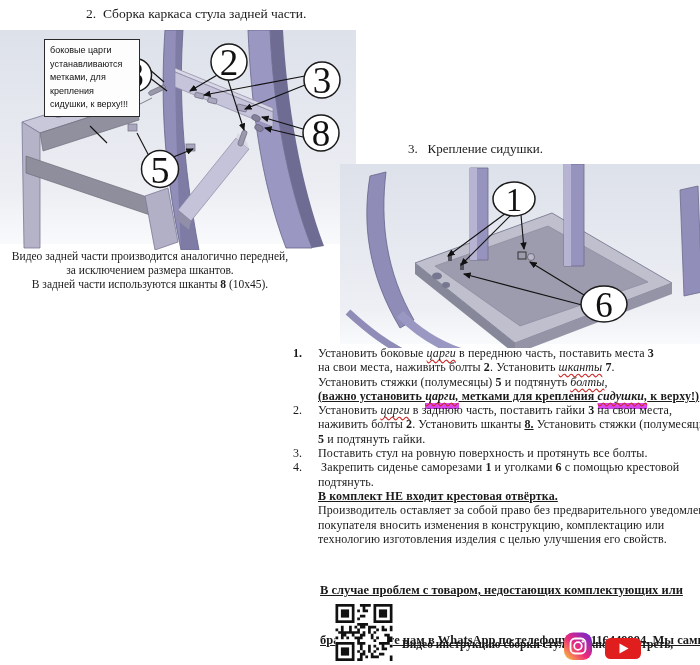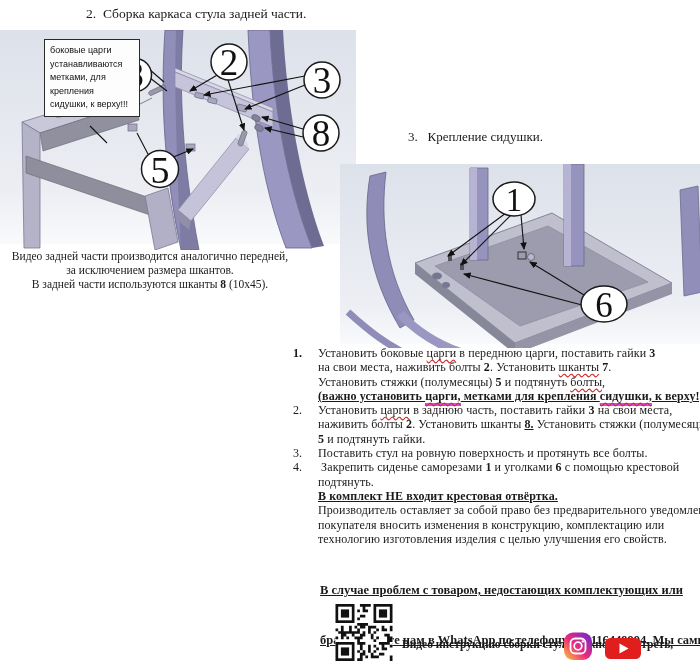--- a/index.html
+++ b/index.html
@@ -1,34 +1,34 @@
 <!DOCTYPE html>
 <html><head>
 <meta charset="utf-8">
 <style>
   html,body{margin:0;padding:0;}
   .page{position:relative;width:700px;height:665px;background:#ffffff;overflow:hidden;
         font-family:"Liberation Serif",serif;color:#1a1a1a;border-radius:19px;}
   .abs{position:absolute;}
   .title1{left:86px;top:6px;font-size:13.5px;white-space:pre;}
-  .title3{left:408px;top:129px;font-size:13px;white-space:pre;}
+  .title3{left:408px;top:141px;font-size:13px;white-space:pre;}
   .diagram{overflow:hidden;}
   .note-box{left:8px;top:9px;width:84px;border:1px solid #2a2a2a;background:#fdfdfe;
             font-family:"Liberation Sans",sans-serif;font-size:9px;line-height:1.5;
             padding:4px 5px;color:#111;margin-left:36px;}
   .rear-note{left:0;top:249px;width:300px;text-align:center;font-size:11.5px;line-height:14px;}
   .steps{left:293px;top:346px;width:412px;font-size:12px;line-height:14.3px;letter-spacing:0.1px;}
   .step{display:flex;}
   .step .num{width:25px;flex:0 0 25px;}
   .step:first-child .num{font-weight:bold;}
   .line{white-space:pre;}
   .seg-b{font-weight:bold;}
   .seg-u{text-decoration:underline;margin-top:12px;}
-  .seg-w{text-decoration-line:underline;text-decoration-style:wavy;text-decoration-color:#cc2b2b;text-underline-offset:2px;}
-  .seg-u.seg-w{border-bottom:3px solid #d946ef;}
+  .seg-w{text-decoration-line:underline;text-decoration-style:wavy;text-decoration-color:#cc2b2b;text-underline-offset:2px;font-style:italic;}
+  .seg-u.seg-w{border-bottom:6px solid #d946ef;}
   .contact{left:320px;top:549px;width:400px;font-size:12.5px;font-weight:bold;line-height:16.5px;white-space:pre;}
   .contact .cline{text-decoration:underline;}
   .video-text{left:402px;top:606px;font-size:11.5px;font-weight:bold;line-height:15.5px;white-space:pre;}
   .qr{left:335px;top:604px;width:58px;height:57px;}
   .ig{left:563px;top:632px;width:30px;height:29px;}
   .yt{left:605px;top:638px;width:36px;height:21px;}
   svg{display:block;}
   .callout-num{font-family:"Liberation Serif",serif;fill:#111;text-anchor:middle;}
 </style>
 </head>
@@ -189,21 +189,21 @@
         <ellipse cx="264" cy="140" rx="23" ry="18" fill="#fff" stroke="#1a1a1a" stroke-width="1.5"></ellipse>
         <text class="callout-num" x="264" y="153" font-size="35">6</text>
       </g>
     </svg>
   </div>
 
   <div class="abs steps">
     <div class="step">
       <span class="num">1.</span>
       <div class="body">
-        <div class="line"><span>Установить боковые </span><span class="seg-w">царги</span><span> в переднюю царги, поставить гайки </span><span class="seg-b">3</span></div>
+        <div class="line"><span>Установить боковые </span><span class="seg-w">царги</span><span> в переднюю часть, поставить места </span><span class="seg-b">3</span></div>
         <div class="line"><span>на свои места, наживить болты </span><span class="seg-b">2</span><span>. Установить </span><span class="seg-w">шканты</span><span> </span><span class="seg-b">7</span><span>.</span></div>
         <div class="line"><span>Установить стяжки (полумесяцы) </span><span class="seg-b">5</span><span> и подтянуть </span><span class="seg-w">болты</span><span>,</span></div>
         <div class="line"><span class="seg-b seg-u">(важно установить </span><span class="seg-b seg-u seg-w">царги,</span><span class="seg-b seg-u"> метками для крепления </span><span class="seg-b seg-u seg-w">сидушки,</span><span class="seg-b seg-u"> к верху!)</span></div>
       </div>
     </div>
     <div class="step">
       <span class="num">2.</span>
       <div class="body">
         <div class="line"><span>Установить </span><span class="seg-w">царги</span><span> в заднюю часть, поставить гайки </span><span class="seg-b">3</span><span> на свои места,</span></div>
         <div class="line"><span>наживить болты </span><span class="seg-b">2</span><span>. Установить шканты </span><span class="seg-b seg-u">8.</span><span> Установить стяжки (полумесяцы)</span></div>

